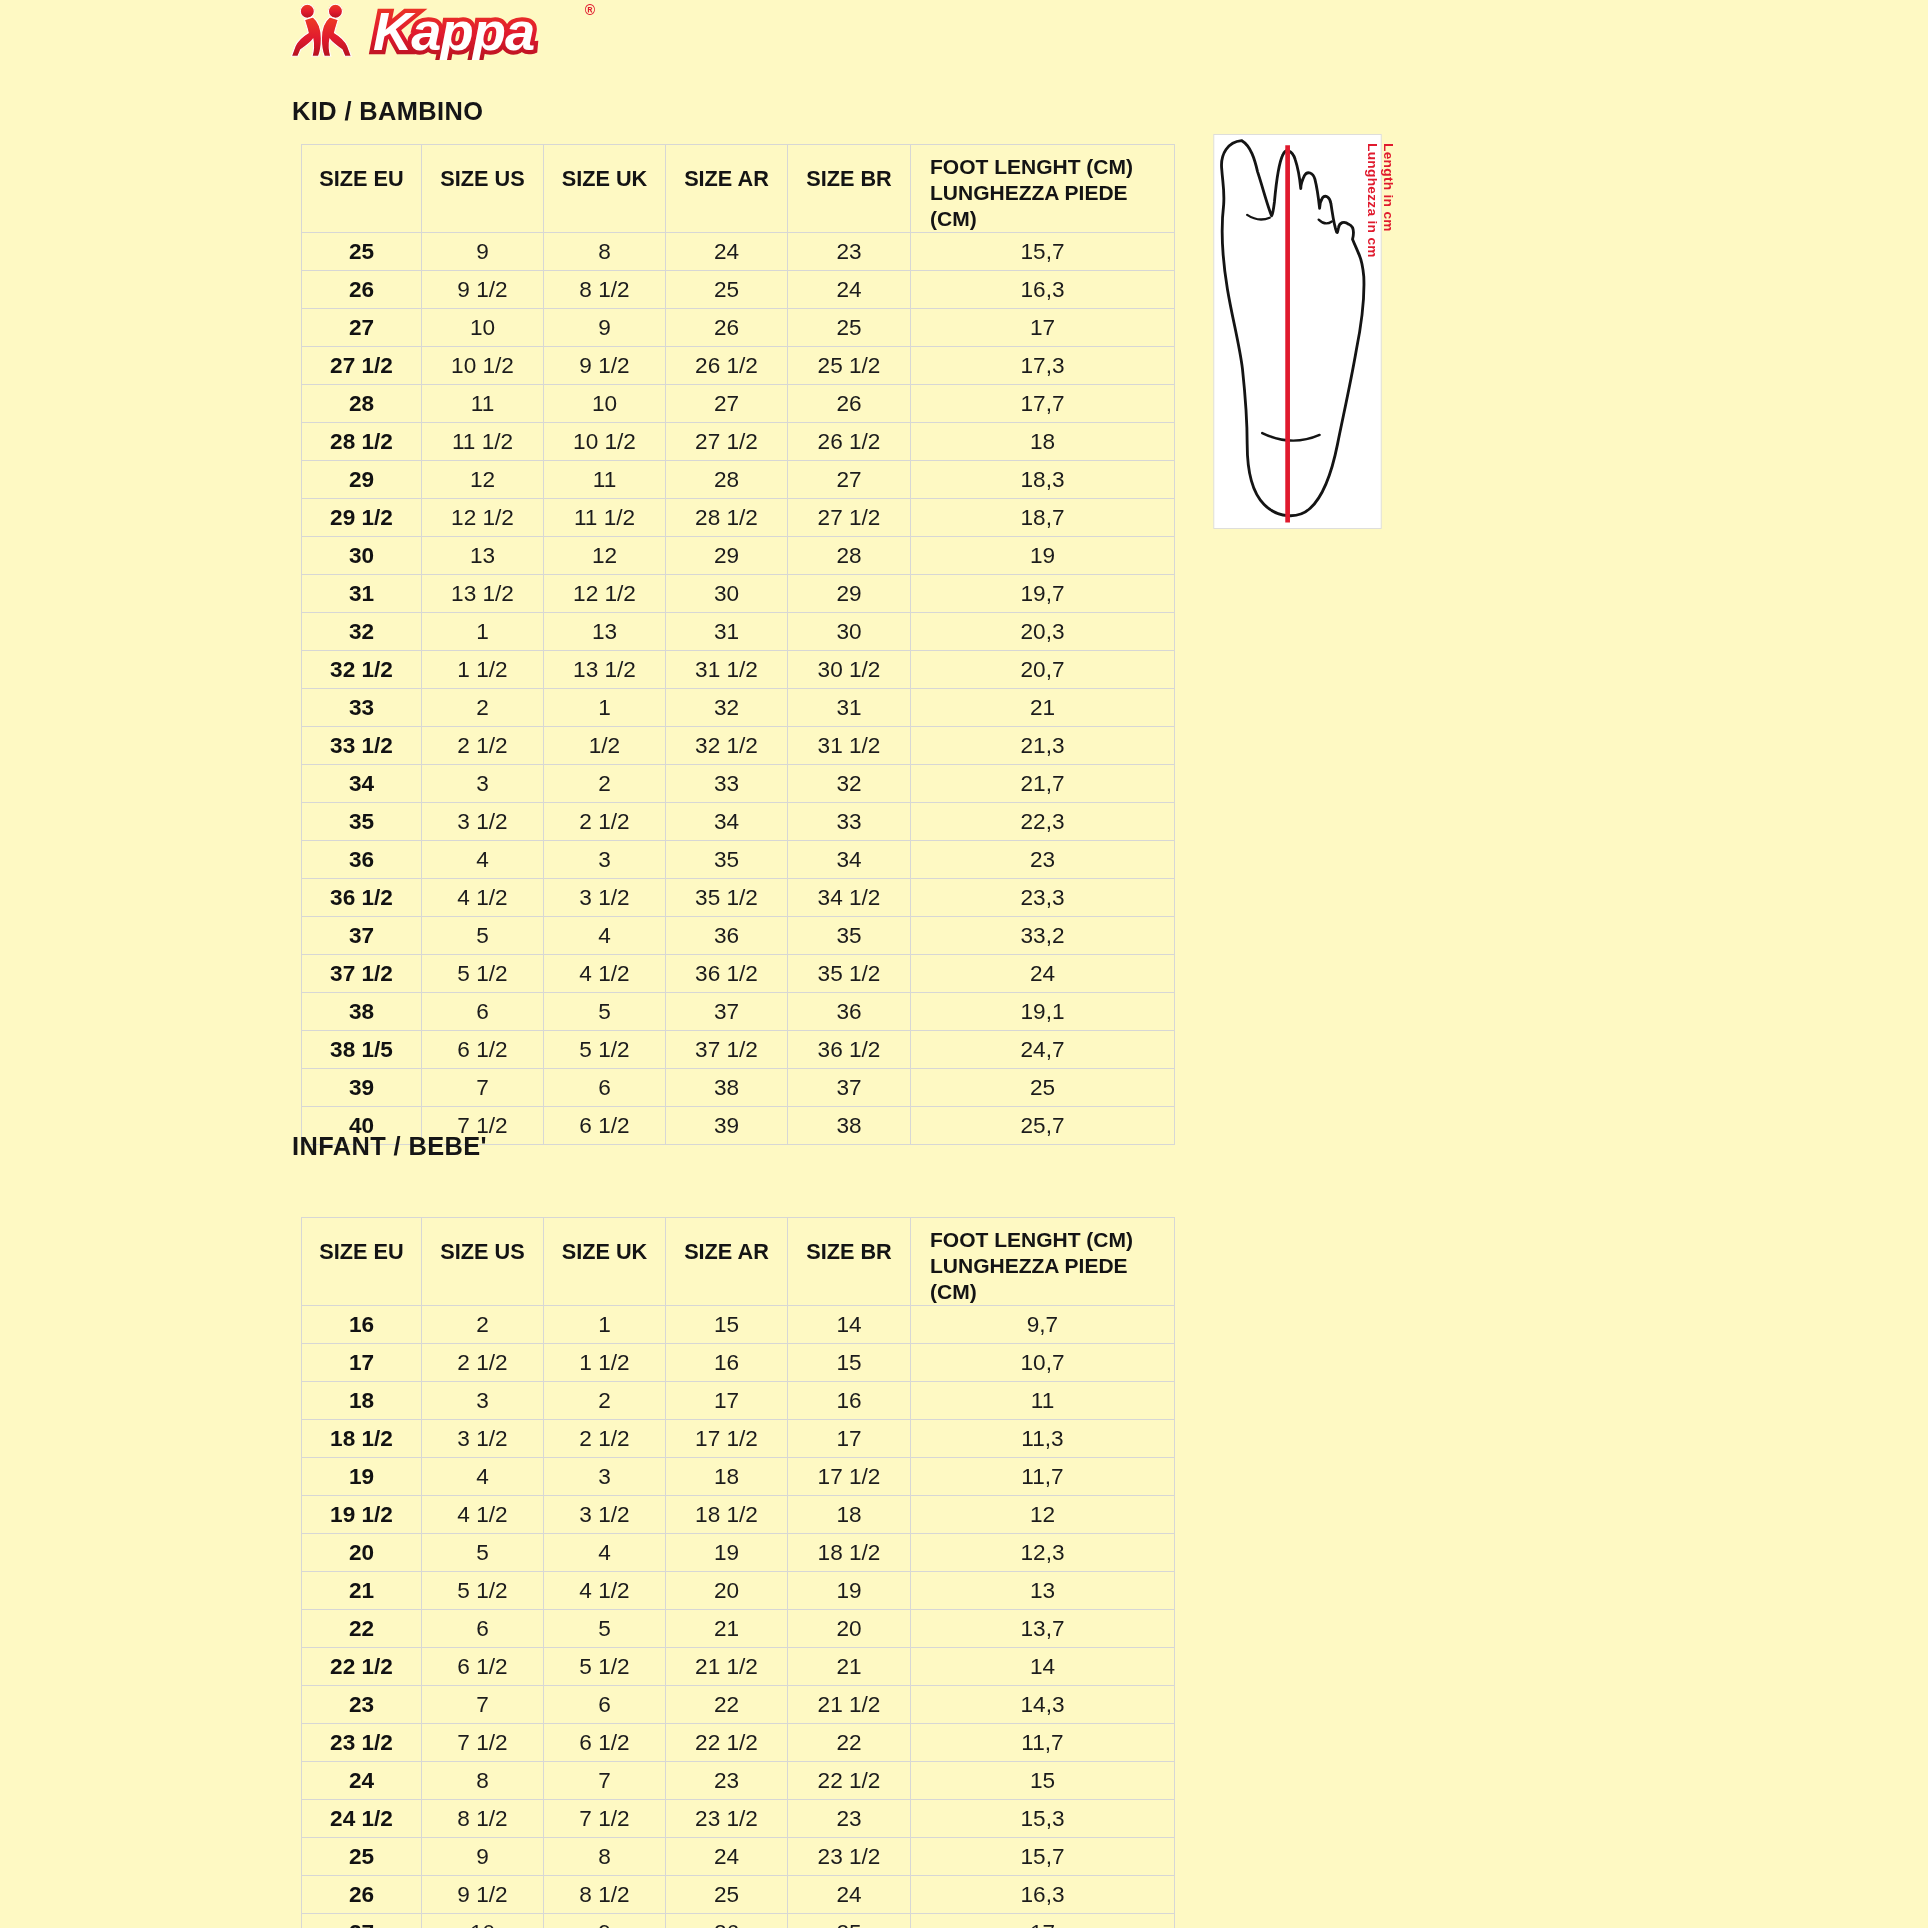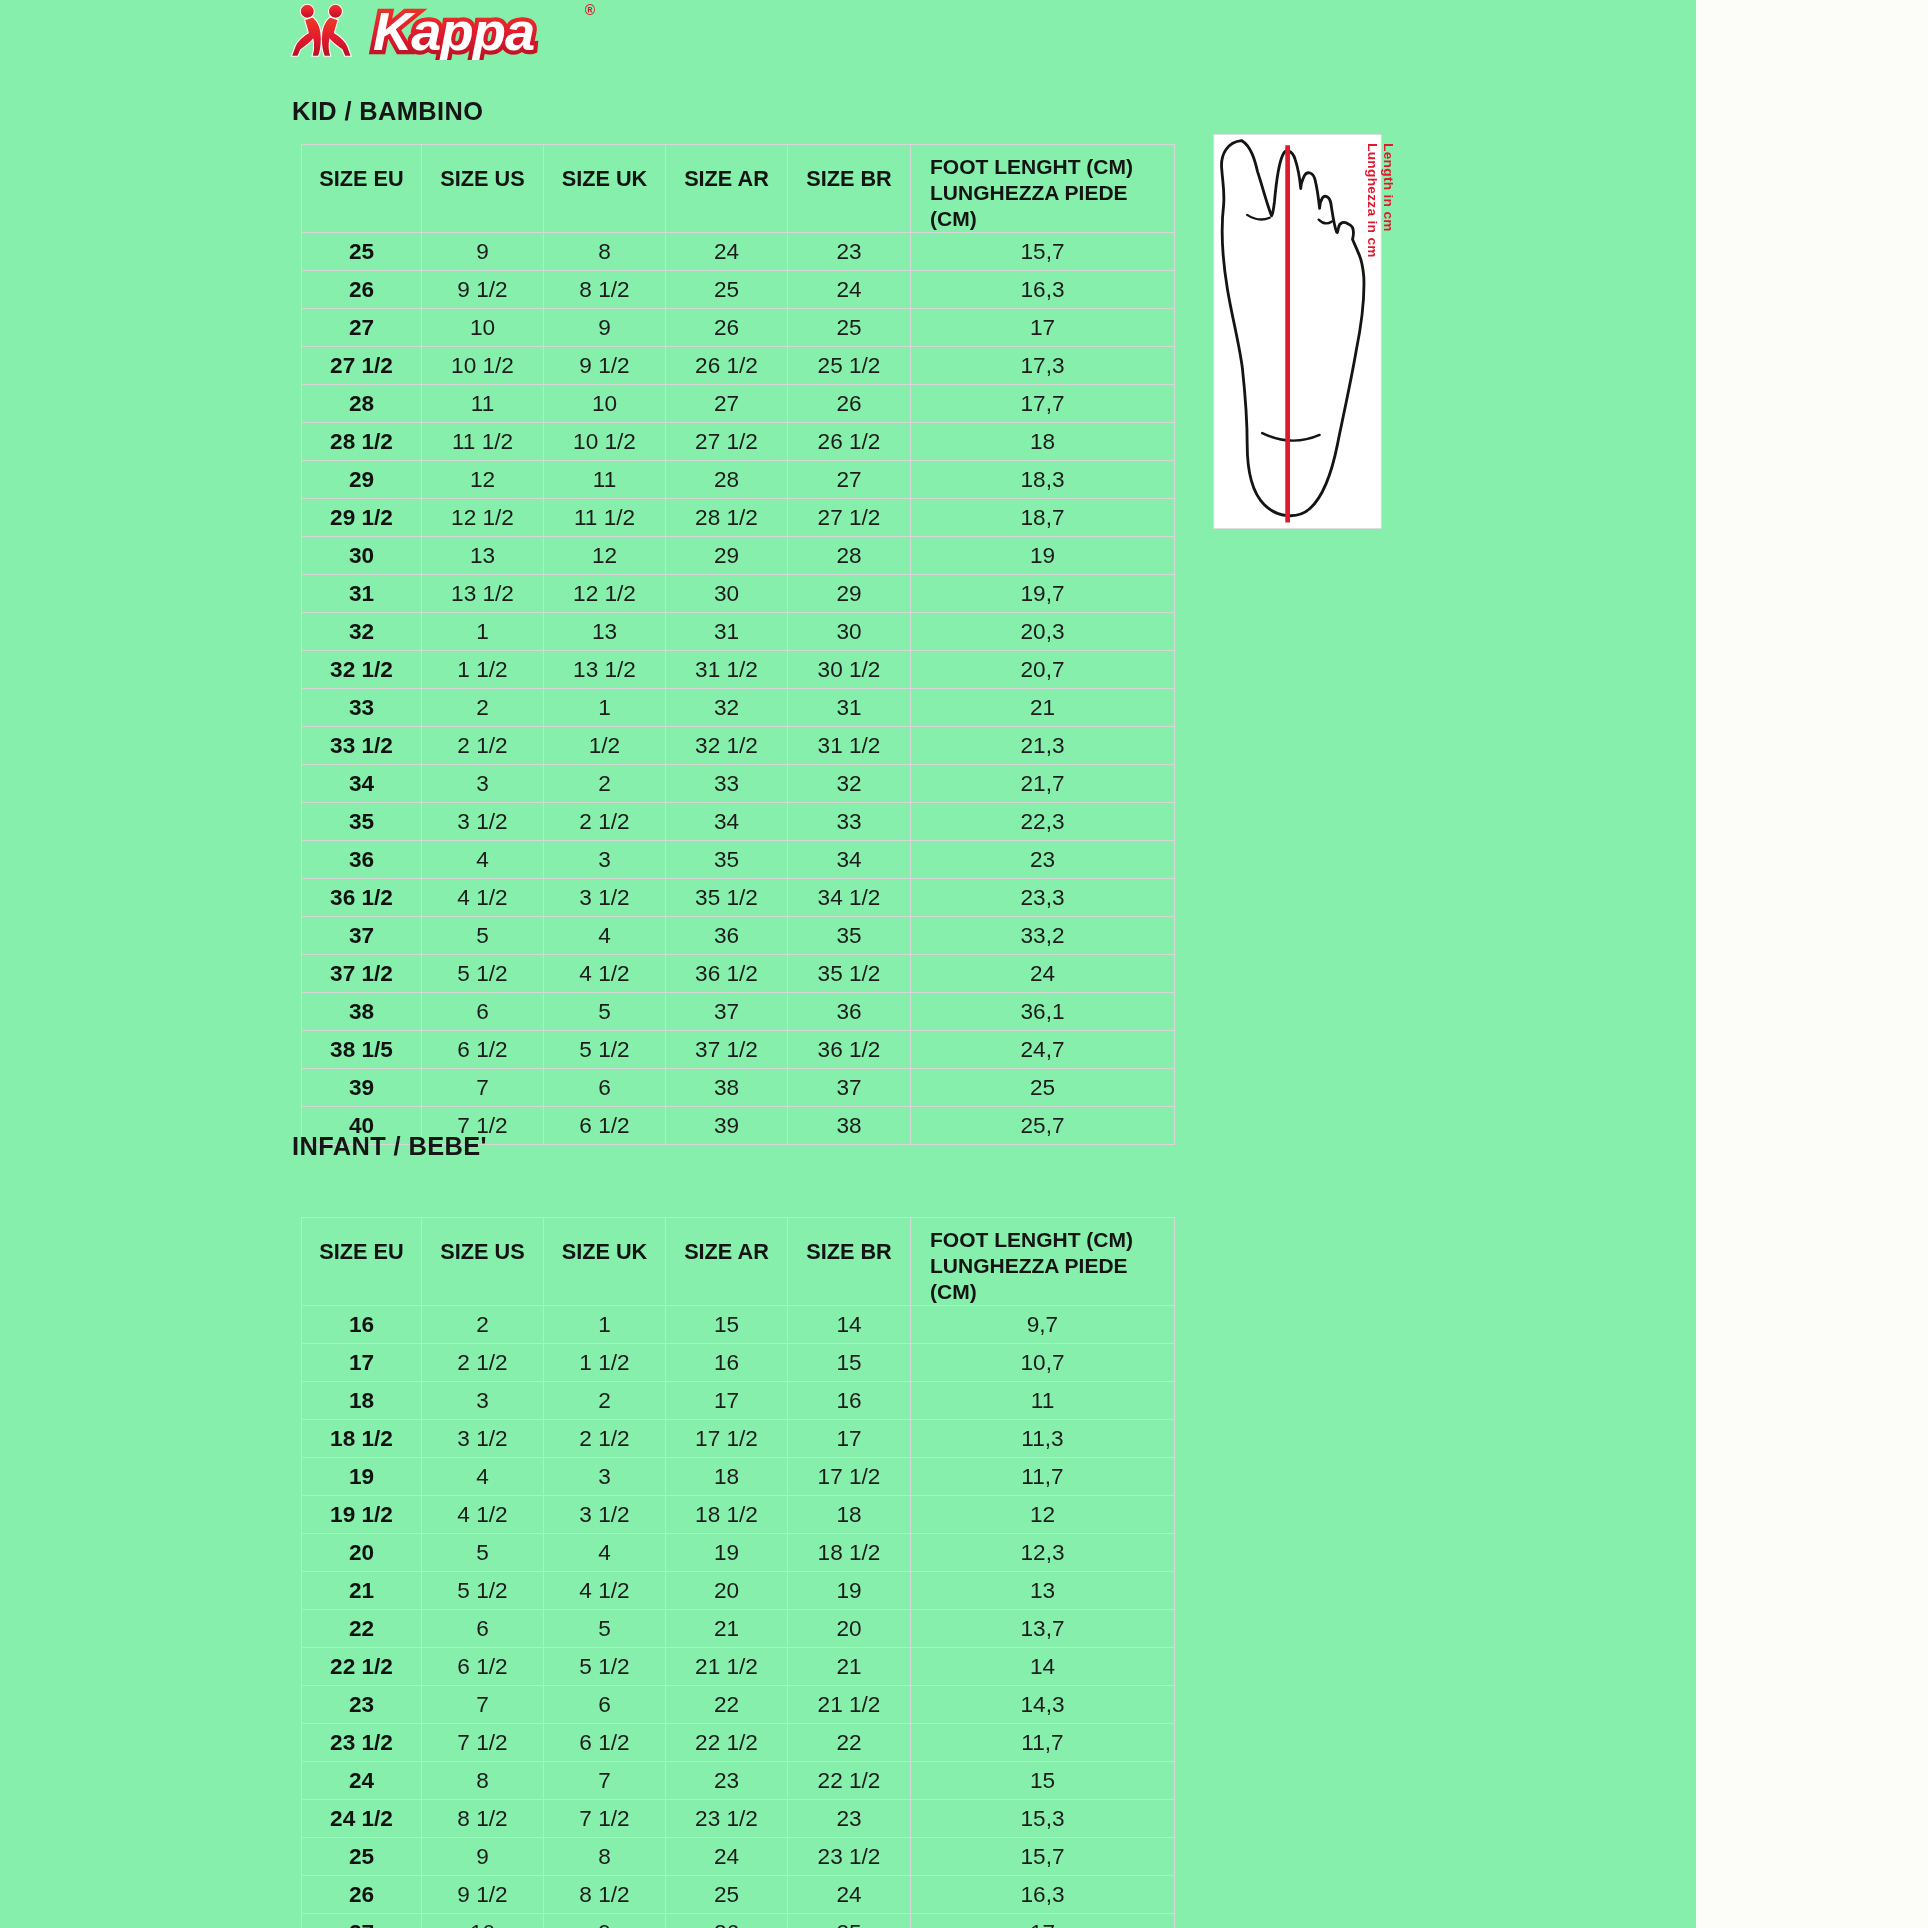--- a/index.html
+++ b/index.html
@@ -1,17 +1,17 @@
 <!DOCTYPE html>
 <html style="font-size:15px"><head>
 <meta charset="utf-8">
 <style>
   html,body{margin:0;padding:0;}
   body{width:1928px;height:1928px;background:#fcfcf9;font-family:"Liberation Sans","DejaVu Sans",sans-serif;}
-  .page{position:relative;width:1696px;height:1928px;overflow:hidden;background:#86efac;color:#191919;}
+  .page{position:relative;width:1928px;height:1928px;overflow:hidden;background:#fef9c3;color:#191919;}
 
   
   .logo{position:absolute;left:282px;top:0;width:330px;height:60px;}
 
   
   .section-title{position:absolute;left:292px;margin:0;font-size:25.4px;font-weight:700;letter-spacing:0.4px;color:#161616;}
   .title-kid{top:97px;}
   .title-infant{top:1132px;}
 
   
@@ -244,21 +244,21 @@
           <td>36 1/2</td>
           <td>35 1/2</td>
           <td>24</td>
         </tr>
         <tr>
           <td>38</td>
           <td>6</td>
           <td>5</td>
           <td>37</td>
           <td>36</td>
-          <td>36,1</td>
+          <td>19,1</td>
         </tr>
         <tr>
           <td>38 1/5</td>
           <td>6 1/2</td>
           <td>5 1/2</td>
           <td>37 1/2</td>
           <td>36 1/2</td>
           <td>24,7</td>
         </tr>
         <tr>

